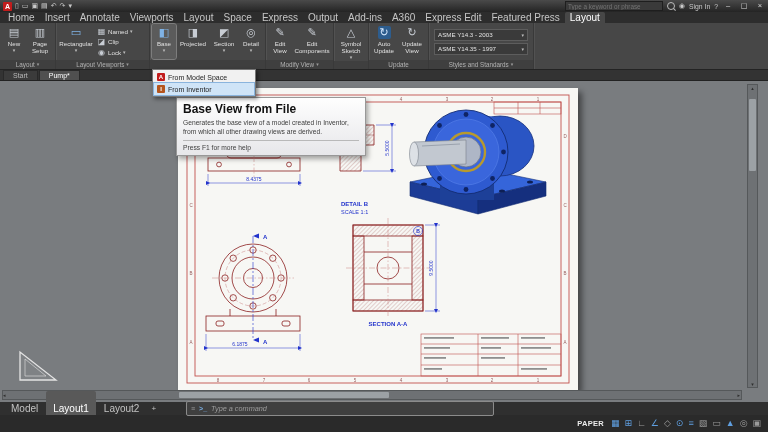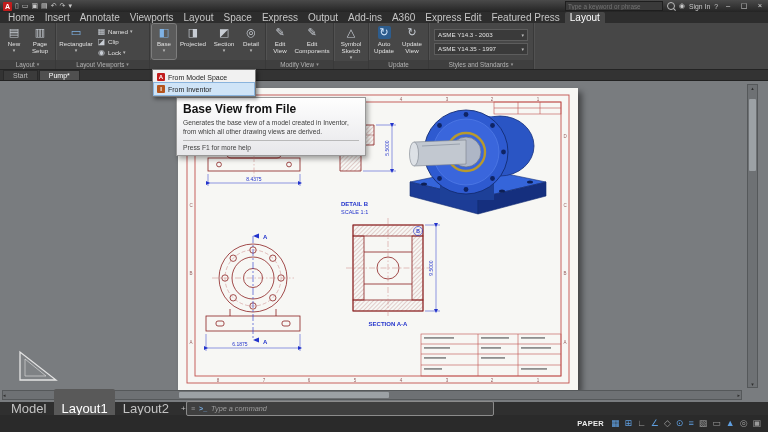--- a/index.html
+++ b/index.html
@@ -84,21 +84,21 @@
   
   .tooltip{position:absolute;left:176px;top:97px;width:176px;background:linear-gradient(#fefefe,#e7e7ea);
     border:1px solid #989898;box-shadow:2px 3px 5px rgba(0,0,0,.35);z-index:75;padding:4px 6px;color:#333;}
   .tt-title{font-size:12px;font-weight:bold;color:#111;margin-bottom:3px;}
   .tt-body{font-size:6.7px;line-height:1.3;color:#3d3d3d;}
   .tt-sep{border-top:1px solid #b9b9b9;margin:4px 0 3px;}
   .tt-footer{font-size:6.7px;color:#3d3d3d;}
   
   .layouttabs{position:absolute;top:402px;left:0;right:0;height:13px;background:#2f2f2f;
     display:flex;align-items:center;padding-left:4px;gap:1px;z-index:40;}
-  .ltab{font-size:13px;color:#c3c3c3;padding:12px 7px;}
+  .ltab{font-size:10px;color:#c3c3c3;padding:12px 7px;}
   .ltab.active{background:#595959;color:#fff;border-radius:2px;}
   .ltab-plus{color:#c3c3c3;font-size:8px;padding:0 4px;}
   .cmdbar{position:absolute;left:186px;top:401px;width:298px;height:13px;background:rgba(64,64,64,.97);
     border:1px solid #8b8b8b;border-radius:2px;display:flex;align-items:center;gap:4px;
     padding:0 4px;z-index:45;text-align:center;}
   .cmd-cust{color:#9b9b9b;font-size:7px;}
   .cmd-icon{color:#79aee3;font-size:7px;font-weight:bold;}
   .cmd-text{color:#9d9d9d;font-size:7.3px;font-style:italic;}
   .statusbar{position:absolute;top:415px;left:0;right:0;height:17px;background:#2a2a2a;
     display:flex;align-items:center;justify-content:flex-end;gap:5px;padding-right:7px;z-index:40;}

